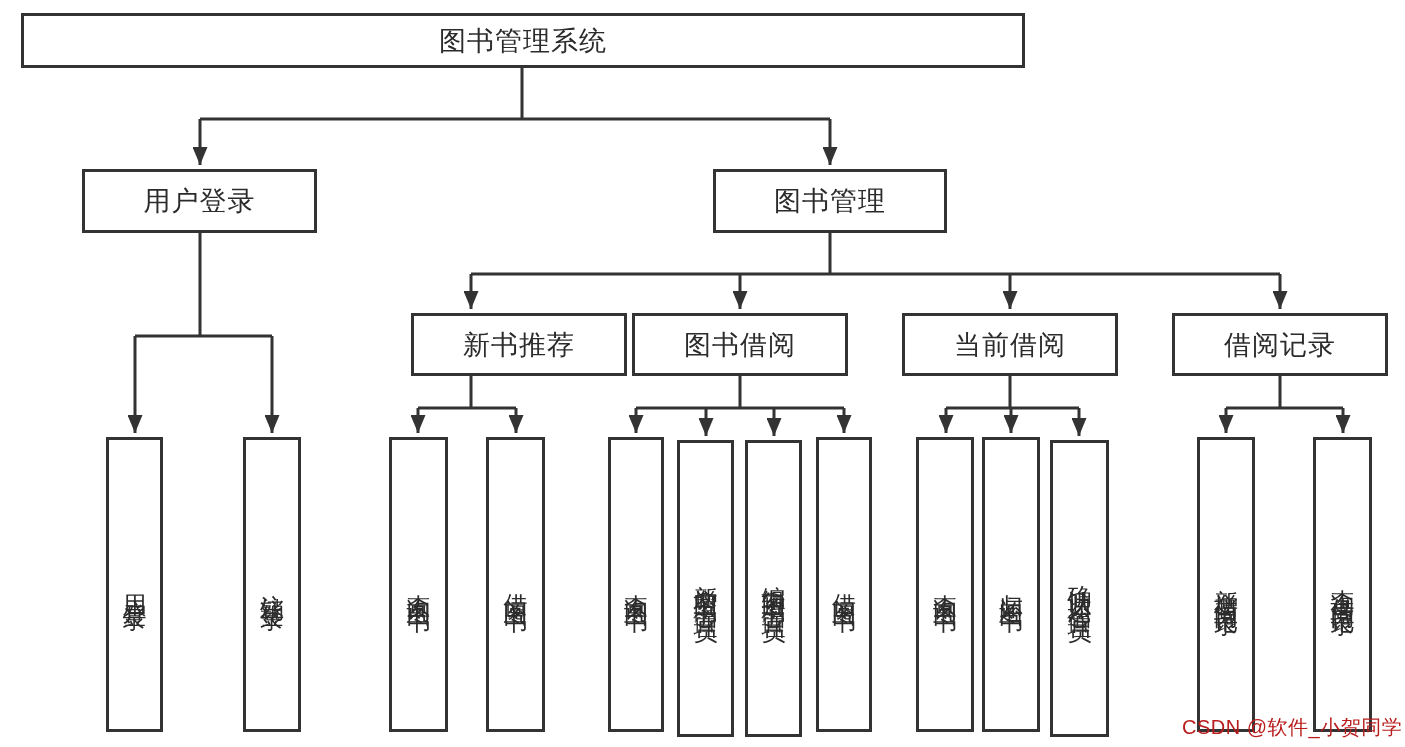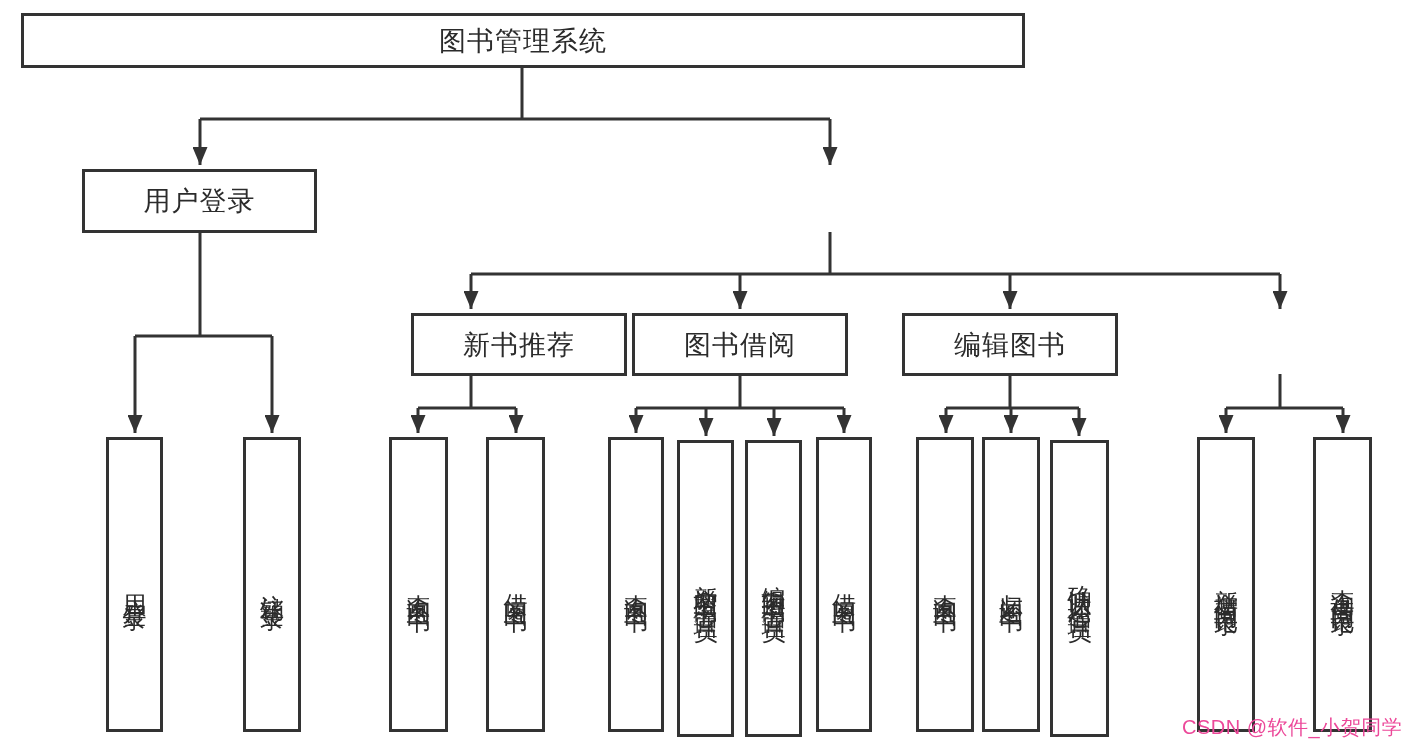--- a/index.html
+++ b/index.html
@@ -43,21 +43,21 @@
     font-size: 24px;
     letter-spacing: 5px;
     line-height: 1;
     white-space: nowrap;
   }
   .watermark {
     position: absolute;
     left: 1182px;
     top: 714px;
     font-size: 20px;
-    color: #ec4899;
+    color: #b91c1c;
     z-index: 5;
     white-space: nowrap;
     letter-spacing: 0.5px;
   }
 </style>
 </head>
 <body>
 
 <div class="stage">
 
@@ -91,29 +91,35 @@
     </g>
   </svg>
 
   <div class="box" style="left:21px; top:13px; width:1004px; height:55px;">
     <span class="hlabel">图书管理系统</span>
   </div>
 
   <div class="box" style="left:82px; top:169px; width:235px; height:64px;">
     <span class="hlabel">用户登录</span>
   </div>
+  <div class="box" style="left:713px; top:169px; width:234px; height:64px;">
+    <span class="hlabel">图书管理</span>
+  </div>
 
   <div class="box" style="left:363px; top:313px; width:216px; height:63px;margin-left:48px;">
     <span class="hlabel">新书推荐</span>
   </div>
   <div class="box" style="left:632px; top:313px; width:216px; height:63px;font-family:Liberation Serif, serif;">
     <span class="hlabel">图书借阅</span>
   </div>
   <div class="box" style="left:902px; top:313px; width:216px; height:63px;">
-    <span class="hlabel">编辑图书</span>
+    <span class="hlabel">当前借阅</span>
+  </div>
+  <div class="box" style="left:1172px; top:313px; width:216px; height:63px;">
+    <span class="hlabel">借阅记录</span>
   </div>
 
   <div class="box" style="left:106px; top:437px; width:57px; height:295px;">
     <span class="vtxt">用户登录</span>
   </div>
   <div class="box" style="left:243px; top:437px; width:58px; height:295px;">
     <span class="vtxt">注销登录</span>
   </div>
 
   <div class="box" style="left:389px; top:437px; width:59px; height:295px;">

